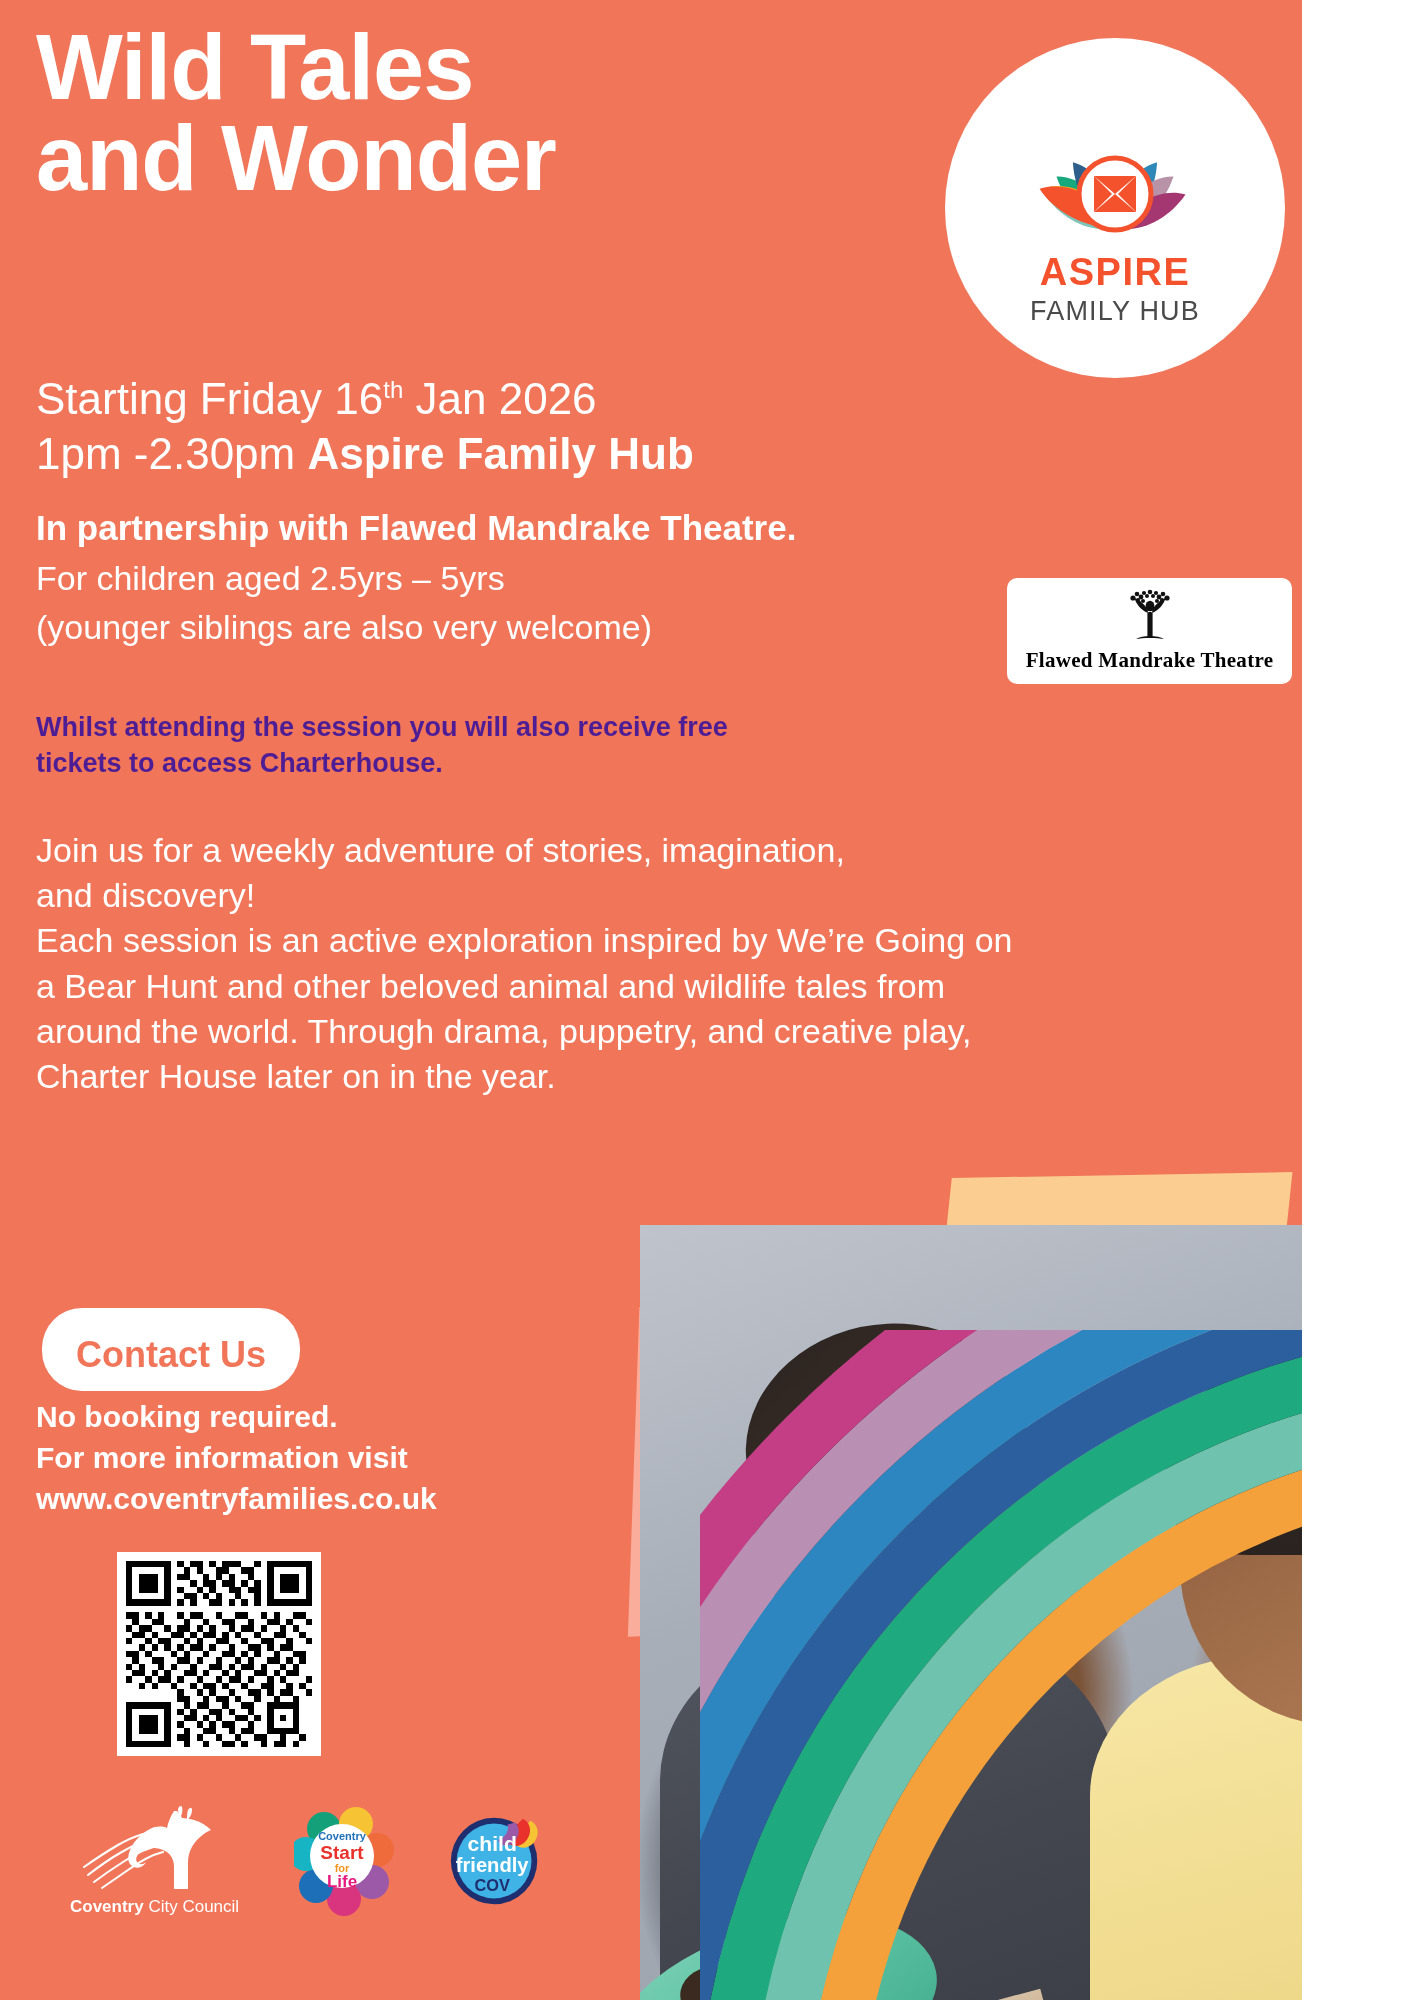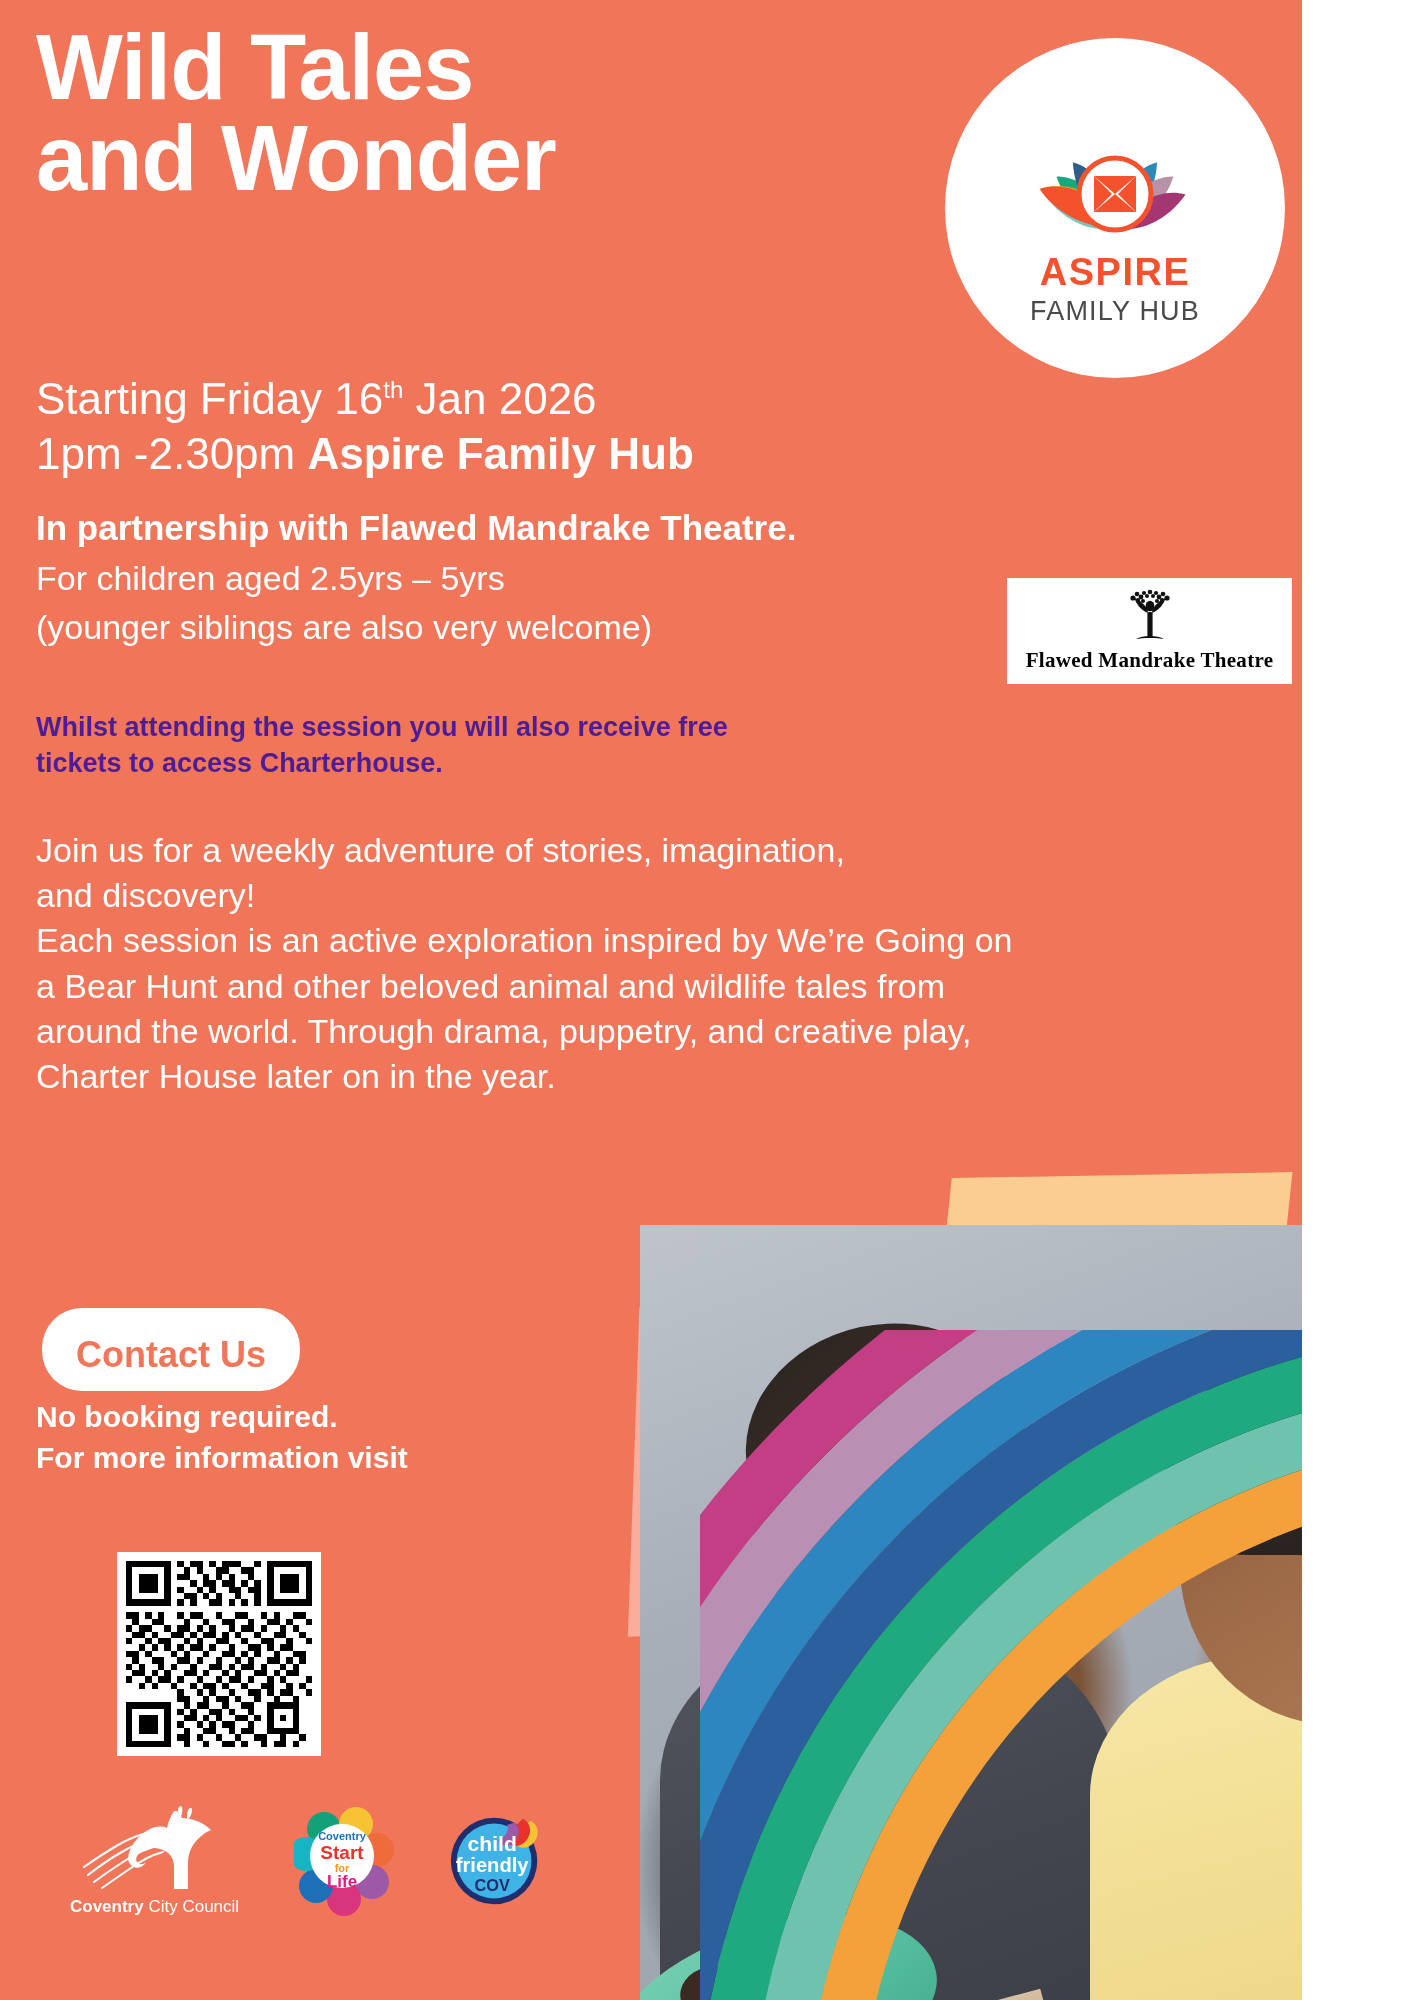--- a/index.html
+++ b/index.html
@@ -170,21 +170,21 @@
   }
   .aspire-sub {
     margin-top:2px; color:#4a4a4a; font-size:27px; font-weight:normal; letter-spacing:1.2px;
   }
 
   
   .fmt {
     position:absolute; left:1007px; top:578px;
     width:285px; height:106px;
     background:#ffffff;
-    display:flex; flex-direction:column; align-items:center; justify-content:center;
+    display:flex; flex-direction:column; align-items:center; justify-content:center;border-radius:10px;
   }
   .fmt svg { display:block; }
   .fmt-name {
     font-family:"Liberation Serif", serif;
     font-size:21px; color:#000; font-weight:bold; letter-spacing:0.3px; margin-top:1px;
   }
 
   
   .footer { position:absolute; left:70px; top:1805px; display:flex; align-items:center; gap:54px; }
   .ccc { width:170px; color:#fff; }
@@ -256,20 +256,21 @@
     <p>Each session is an active exploration inspired by We’re Going on</p>
     <p>a Bear Hunt and other beloved animal and wildlife tales from</p>
     <p>around the world. Through drama, puppetry, and creative play,</p>
     <p>Charter House later on in the year.</p>
   </div>
 
   <div class="contact-pill">Contact Us</div>
   <div class="contact-text">
     <div>No booking required.</div>
     <div>For more information visit</div>
+    <div>www.coventryfamilies.co.uk</div>
   </div>
 
   <div class="qr">
     <svg viewBox="0 0 29 29" shape-rendering="crispEdges">
       <rect width="29" height="29" fill="#fff"></rect>
       <g fill="#000">
         <rect x="0" y="0" width="7" height="1"></rect>
           <rect x="0" y="6" width="7" height="1"></rect>
         <rect x="0" y="0" width="1" height="7"></rect>
           <rect x="6" y="0" width="1" height="7"></rect>

